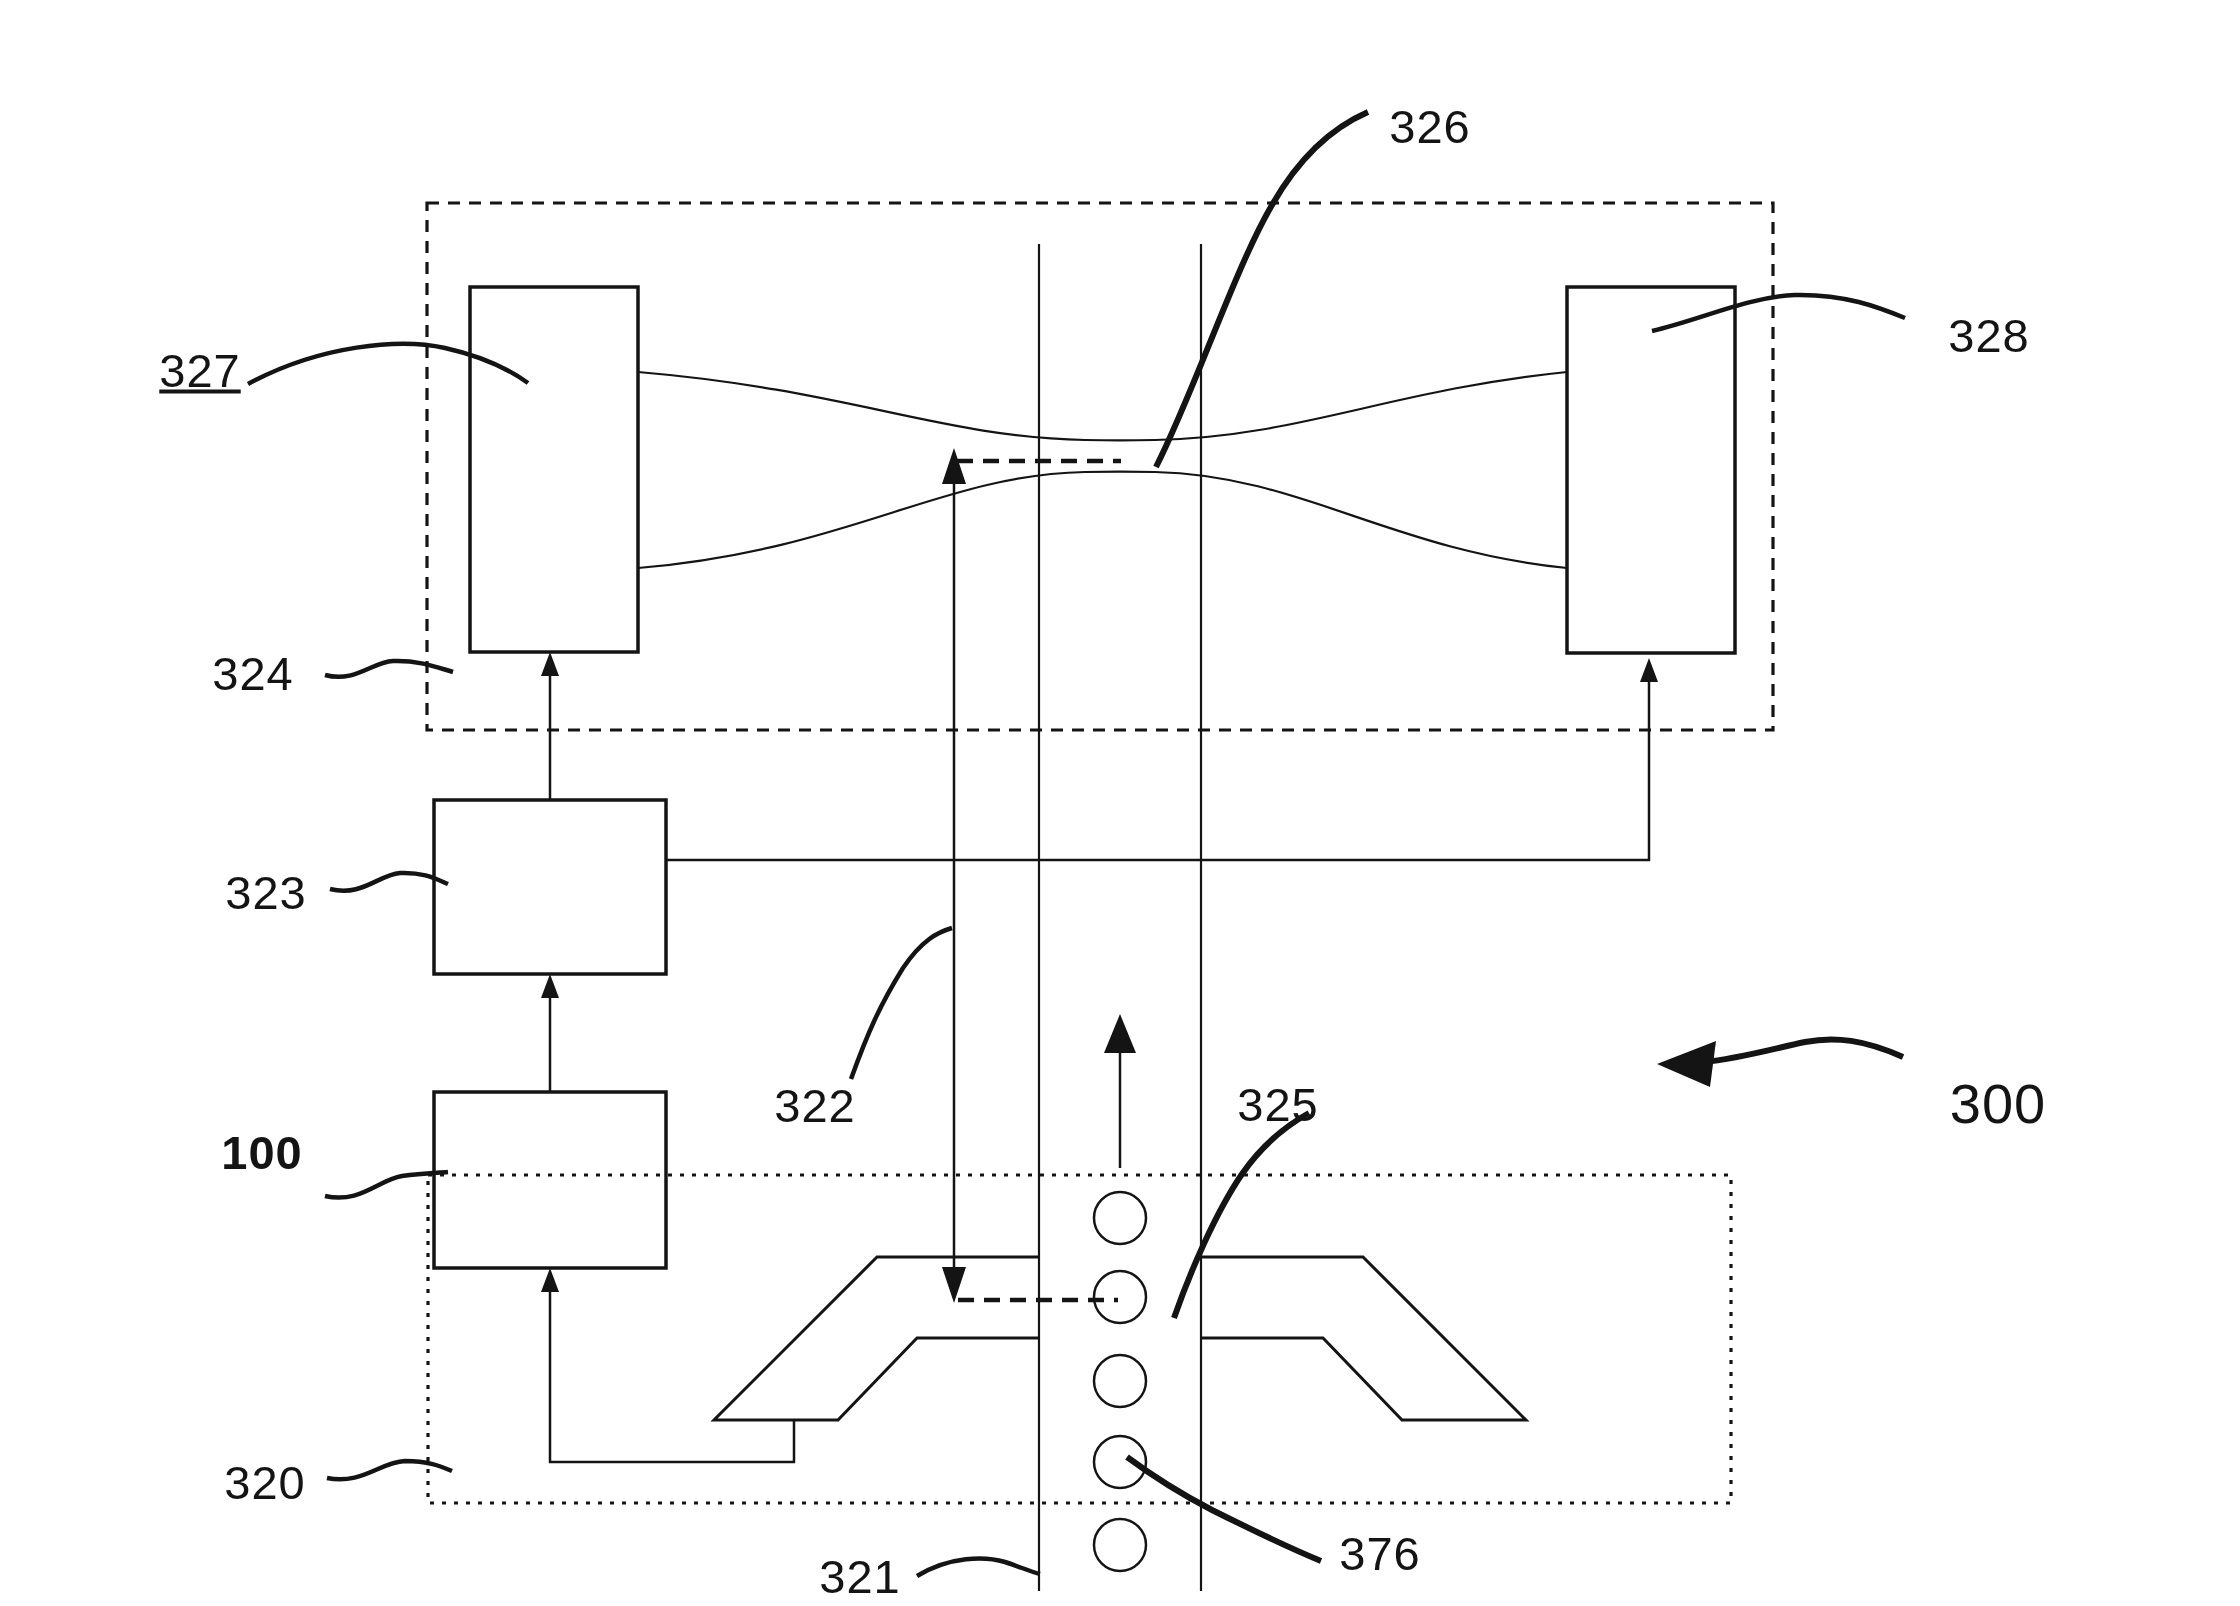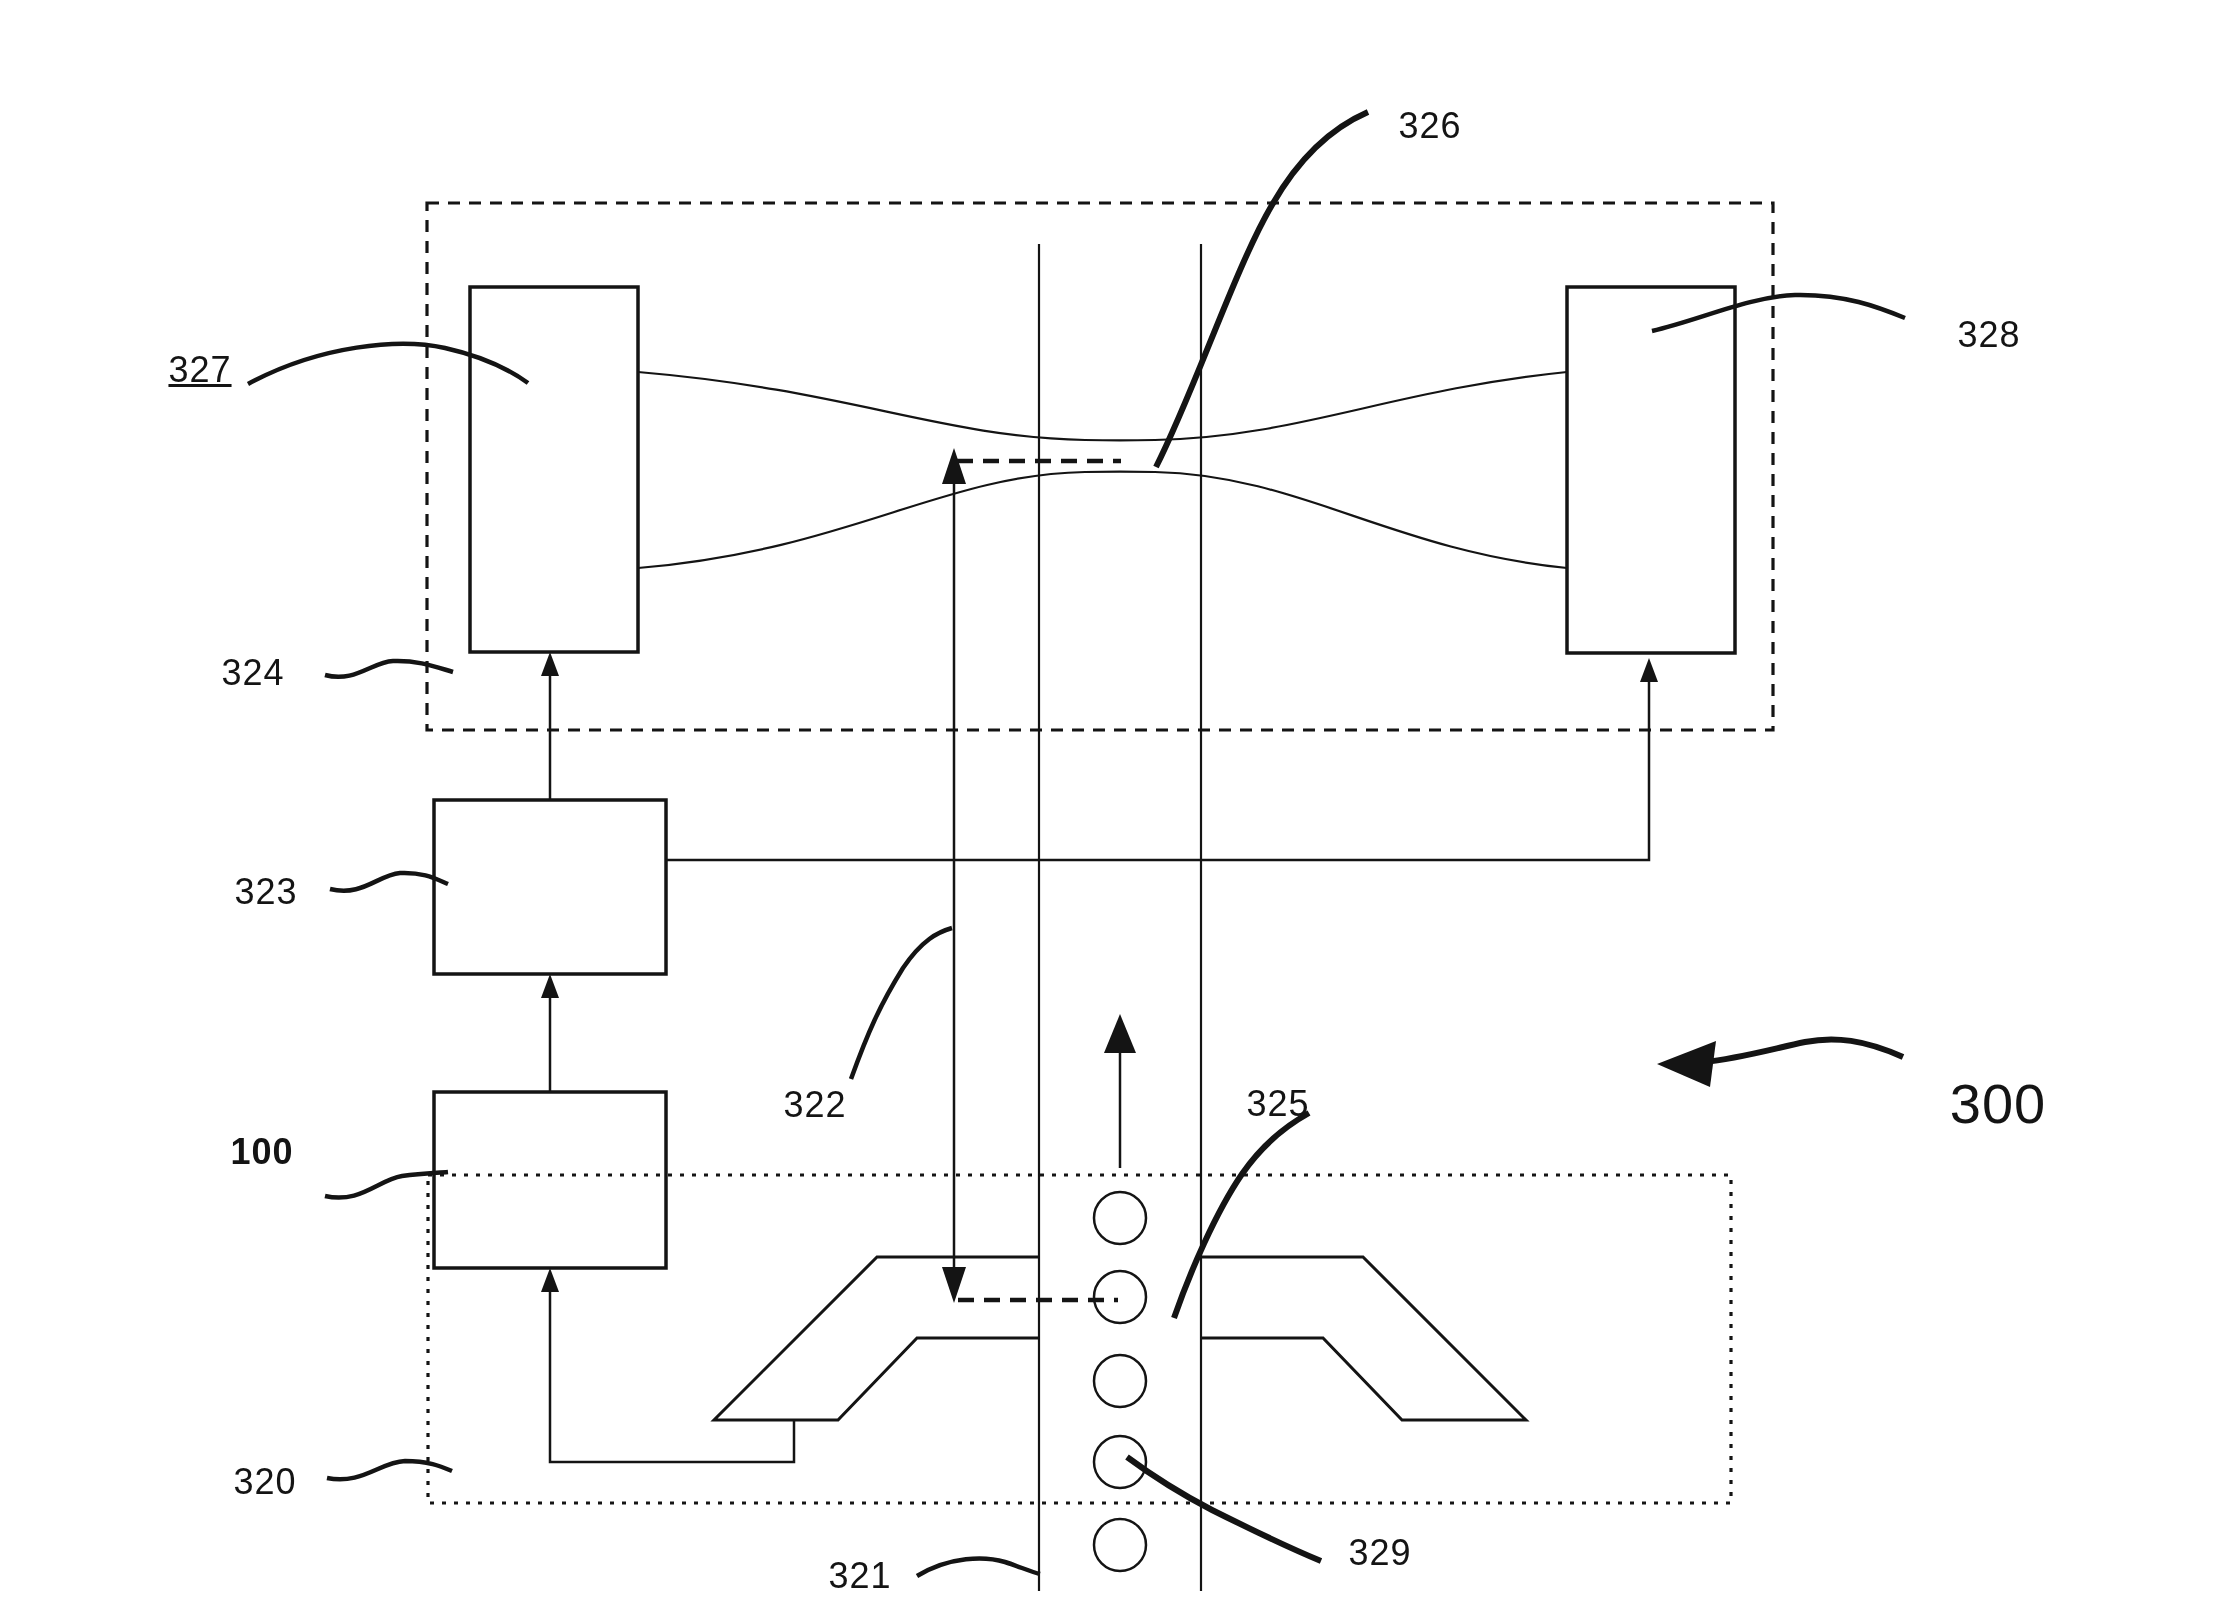--- a/index.html
+++ b/index.html
@@ -7,21 +7,21 @@
     position:relative;
     width:2240px;height:1606px;
     background:#ffffff;
     font-family:"Liberation Sans", sans-serif;
     overflow:hidden;
   }
   .artwork{position:absolute;left:0;top:0;width:100%;height:100%;}
   .ref-label{
     position:absolute;
     transform:translate(-50%,-50%);
-    font-size:36px;
+    font-size:47px;
     font-weight:400;
     letter-spacing:1px;
     color:#141414;
     white-space:nowrap;
     user-select:none;
   }
   .ref-label.big{font-size:56px;}
 </style>
 </head>
 <body>
@@ -122,16 +122,16 @@
   <div class="ref-label" style="left:200px;top:370px;text-decoration:underline;">327</div>
   <div class="ref-label" style="left:1989px;top:335px;">328</div>
   <div class="ref-label" style="left:1430px;top:126px;">326</div>
   <div class="ref-label" style="left:253px;top:673px;">324</div>
   <div class="ref-label" style="left:266px;top:892px;text-align:center;">323</div>
   <div class="ref-label" style="left:815px;top:1105px;">322</div>
   <div class="ref-label" style="left:262px;top:1152px;font-weight:bold;">100</div>
   <div class="ref-label" style="left:265px;top:1482px;">320</div>
   <div class="ref-label" style="left:860px;top:1576px;">321</div>
   <div class="ref-label" style="left:1278px;top:1104px;text-align:right;">325</div>
-  <div class="ref-label" style="left:1380px;top:1553px;">329</div>
+  <div class="ref-label" style="left:1380px;top:1553px;">376</div>
   <div class="ref-label big" style="left:1998px;top:1075px;margin-top:28px;">300</div>
 
 </div>
 
 </body></html>

